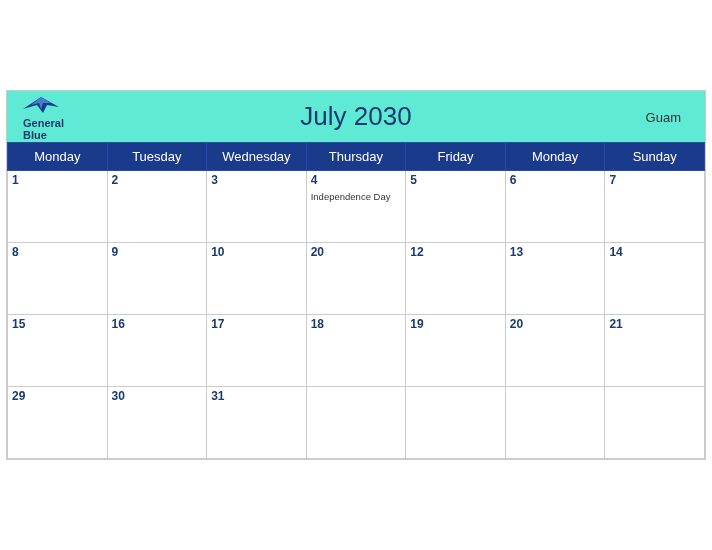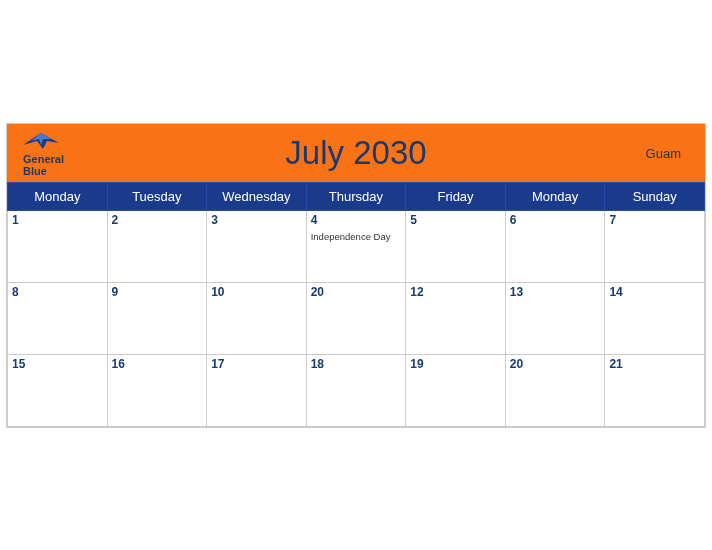--- a/index.html
+++ b/index.html
@@ -7,21 +7,21 @@
       font-family: Arial, sans-serif;
       background: #fff;
       width: 712px;
       height: 550px;
       display: flex;
       align-items: center;
       justify-content: center;
     }
     .calendar-wrapper {
       width: 700px;
-      background: #f97316;
+      background: #5eead4;
       border: 1px solid #ccc;
     }
     .calendar-header {
       display: flex;
       align-items: center;
       justify-content: center;
       padding: 10px 16px;
       position: relative;
     }
     .logo {
@@ -37,21 +37,21 @@
       font-size: 11px;
       color: #1a3a6e;
       font-weight: bold;
       line-height: 1.1;
     }
     .logo-bird {
       width: 36px;
       height: 24px;
     }
     .calendar-title {
-      font-size: 33px;
+      font-size: 26px;
       color: #1a3a6e;
       font-weight: normal;
       text-align: center;
     }
     .region-label {
       position: absolute;
       right: 24px;
       top: 50%;
       transform: translateY(-50%);
       font-size: 13px;
@@ -187,15 +187,30 @@
           <td>
             <span class="day-number">19</span>
           </td>
           <td>
             <span class="day-number">20</span>
           </td>
           <td>
             <span class="day-number">21</span>
           </td>
         </tr>
+        <tr>
+          <td>
+            <span class="day-number">29</span>
+          </td>
+          <td>
+            <span class="day-number">30</span>
+          </td>
+          <td>
+            <span class="day-number">31</span>
+          </td>
+          <td class="empty-cell"></td>
+          <td class="empty-cell"></td>
+          <td class="empty-cell"></td>
+          <td class="empty-cell"></td>
+        </tr>
       </tbody>
   </table>
 </div>
 
 </body></html>

